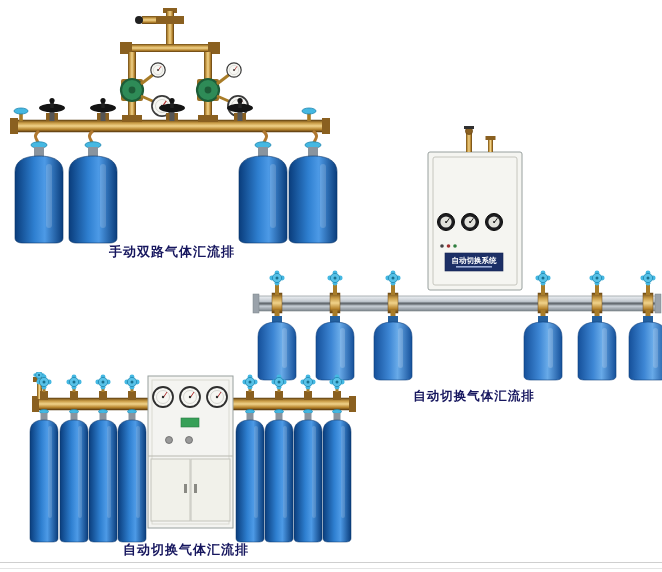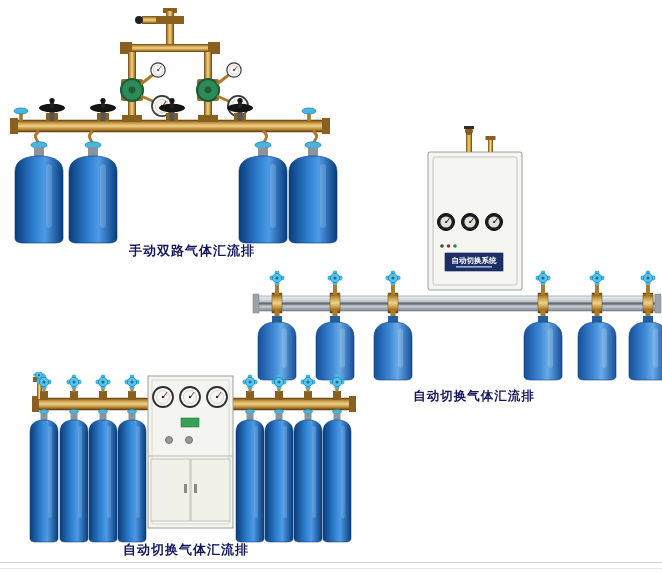--- a/index.html
+++ b/index.html
@@ -130,21 +130,21 @@
       <path d="M255,123 C263,129 255,132 255,138" stroke="#b07830" stroke-width="3" fill="none"></path>
       <path d="M305,123 C313,129 305,132 305,138" stroke="#b07830" stroke-width="3" fill="none"></path>
     </g>
 
     <use href="#s1cyl" x="7" y="148"></use>
     <use href="#s1cyl" x="61" y="148"></use>
     <use href="#s1cyl" x="231" y="148"></use>
     <use href="#s1cyl" x="281" y="148"></use>
   </svg>
 
-  <div class="caption" style="left:114px;top:244px;width:156px;font-family:Liberation Mono, monospace;">手动双路气体汇流排</div>
+  <div class="caption" style="left:94px;top:244px;width:156px;">手动双路气体汇流排</div>
 
   <svg class="product-svg" style="left:252px;top:126px;" width="410" height="262" viewBox="0 0 410 262">
     <defs>
       <linearGradient id="s2alu" x1="0" y1="0" x2="0" y2="1">
         <stop offset="0" stop-color="#eef1f4"></stop>
           <stop offset="0.35" stop-color="#c2c9d0"></stop>
         <stop offset="0.52" stop-color="#8f979e"></stop>
           <stop offset="0.7" stop-color="#c2c9d0"></stop>
         <stop offset="1" stop-color="#7d858c"></stop>
       </linearGradient>

